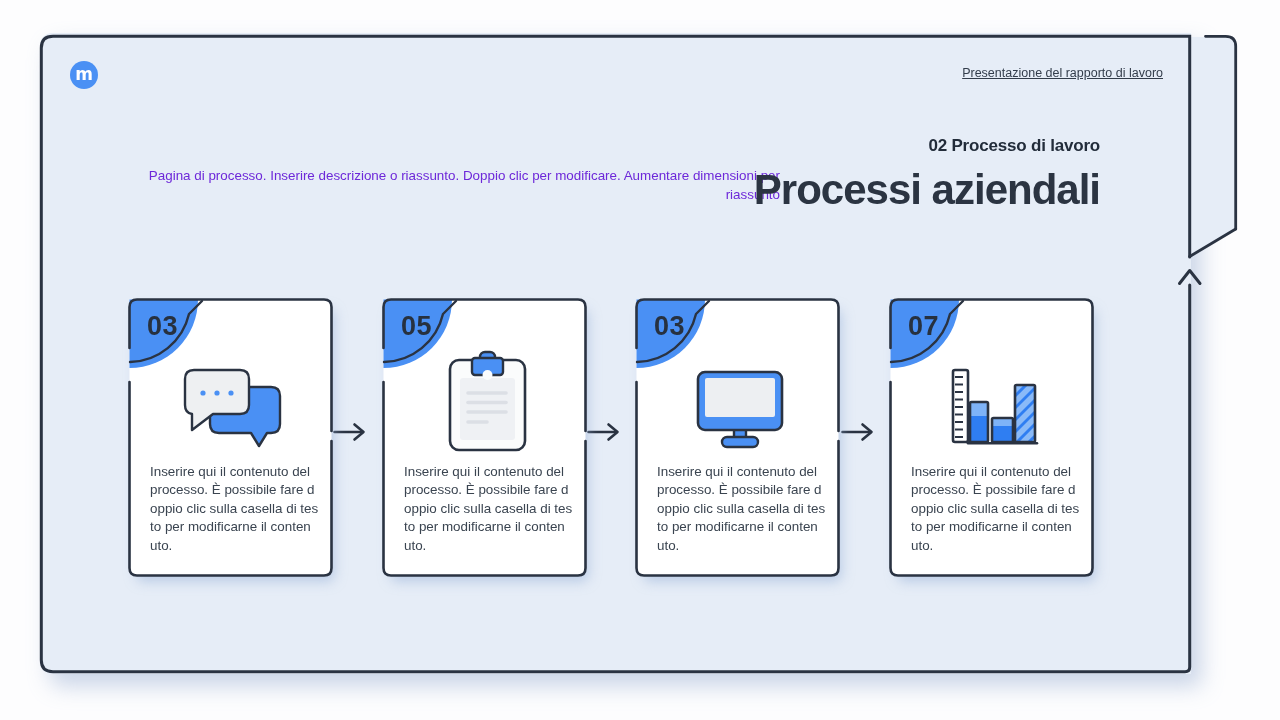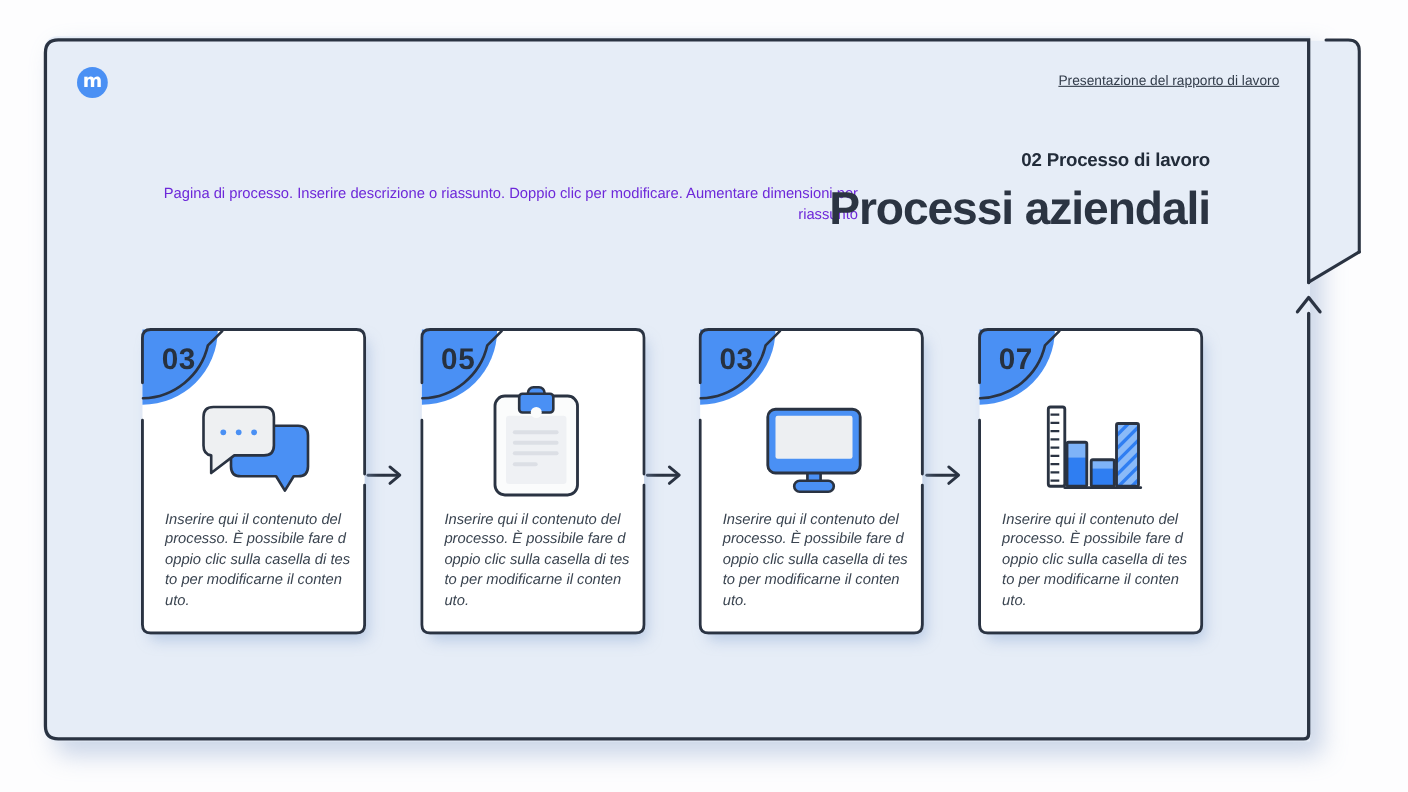--- a/index.html
+++ b/index.html
@@ -43,21 +43,21 @@
     position:absolute;left:4px;top:4px;width:199px;height:273px;border-radius:8px;
     box-shadow:4px 7px 12px rgba(150,175,215,.5);
   }
   .card svg{position:absolute;left:0;top:0;}
   .card .num{
     position:absolute;left:19px;top:13px;font-size:27px;font-weight:bold;color:#27313f;
     letter-spacing:0.5px;z-index:2;
   }
   .card .body{
     position:absolute;left:22px;top:165px;width:170px;font-size:13.4px;line-height:18.4px;
-    color:#3a4450;z-index:2;font-style:italic;
+    color:#3a4450;z-index:2;
   }
   .c1{left:128px}.c2{left:382px}.c3{left:635px}.c4{left:889px}
 </style>
 </head>
 <body>
 
 <div class="stage">
 
   <div class="slide-bg"></div>
 

